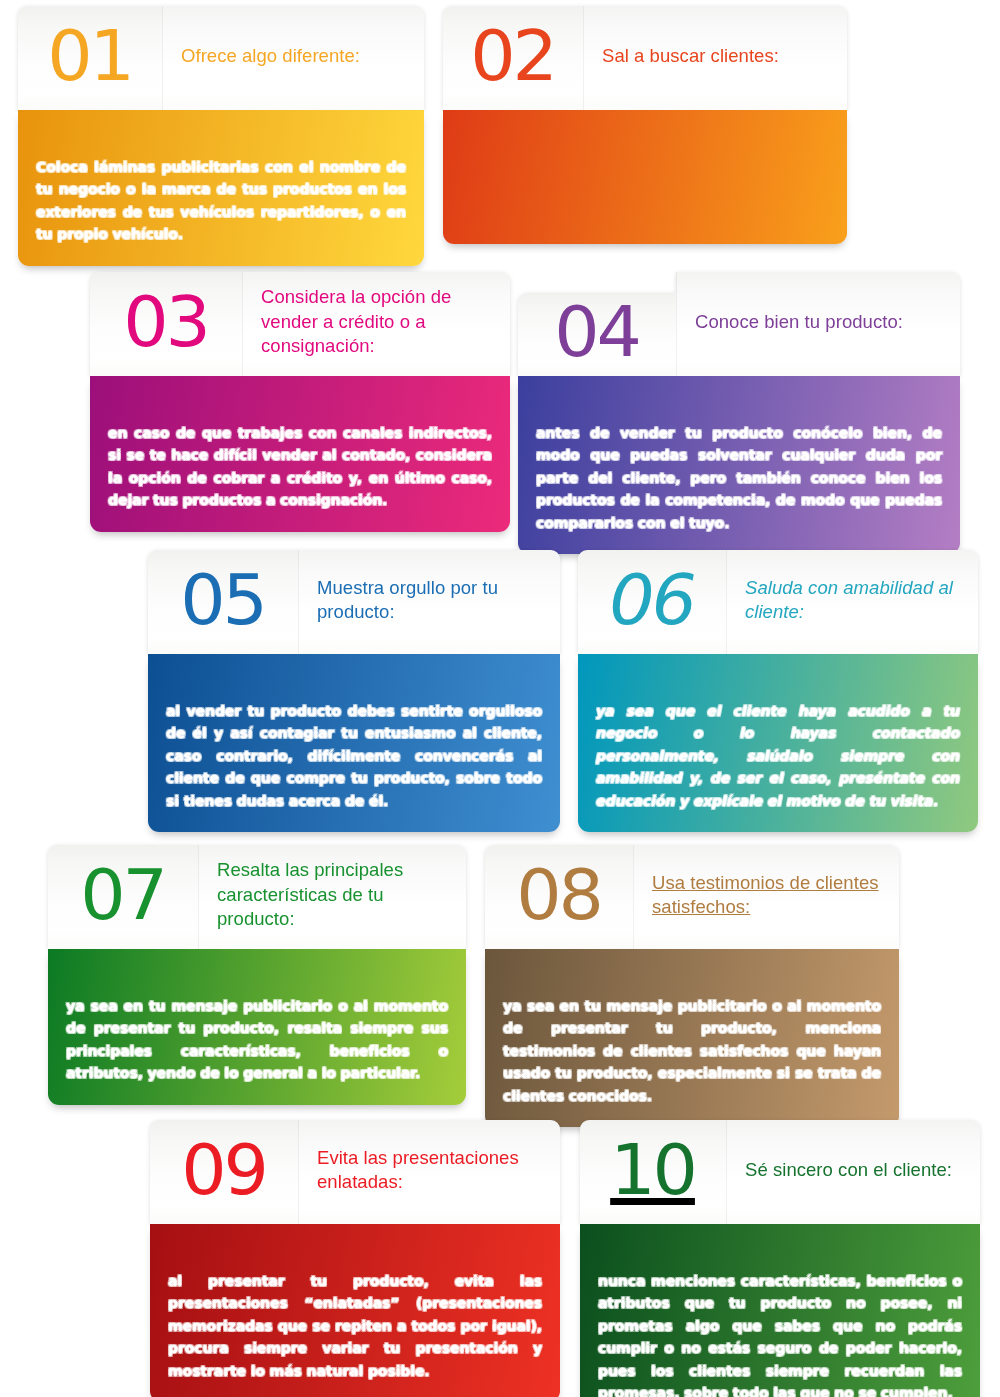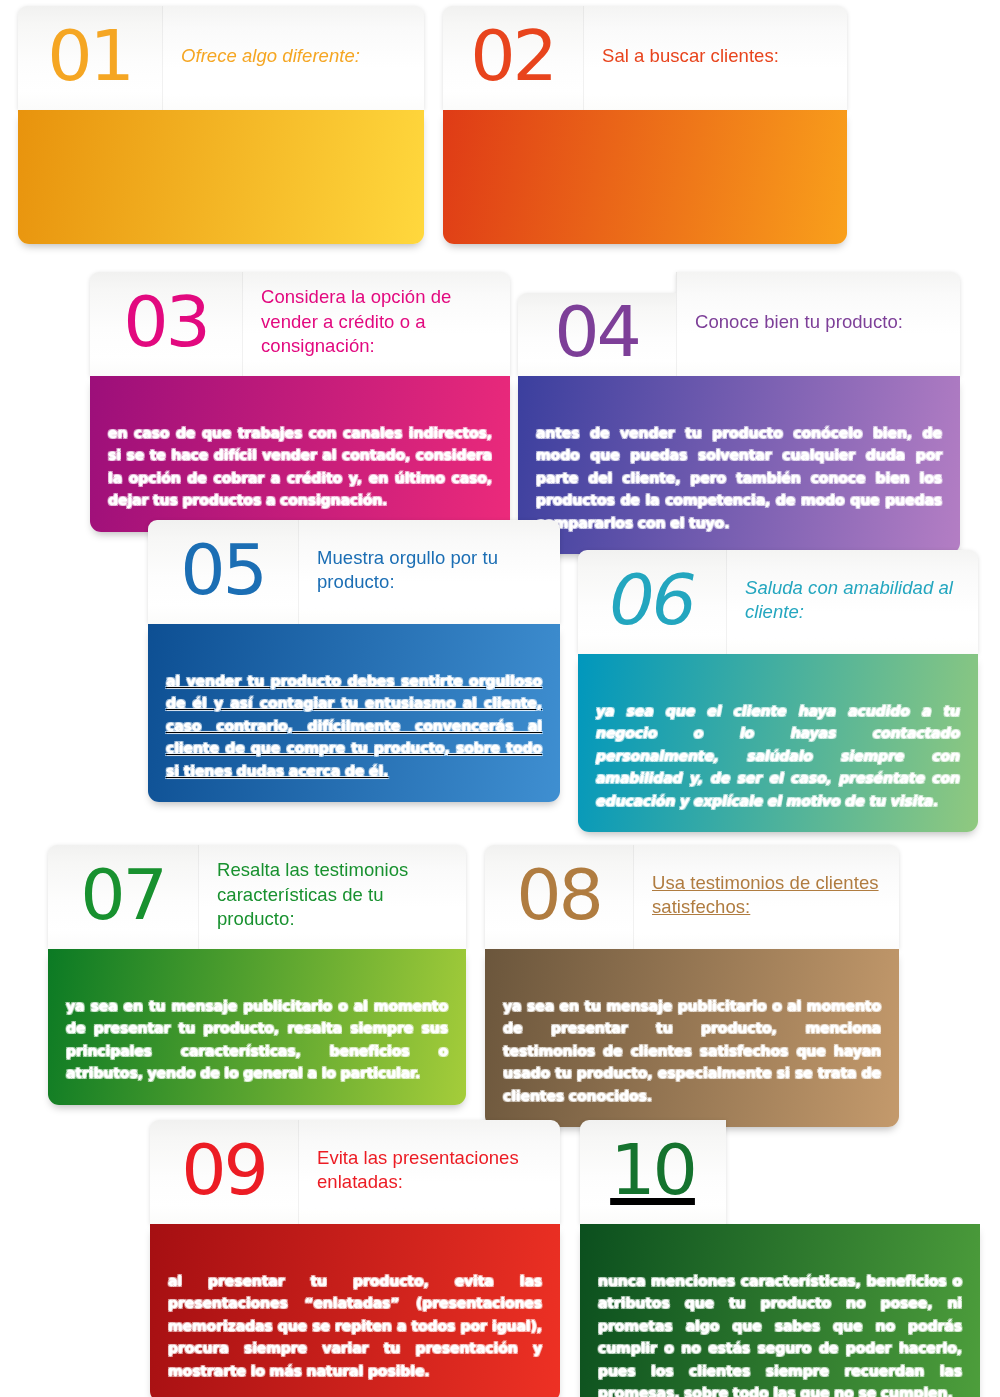--- a/index.html
+++ b/index.html
@@ -127,25 +127,26 @@
 </head>
 <body>
 
 <div id="stage">
     <div class="card" style="left: 18px; top: 6px; width: 406px;">
       <div class="card-header">
         <div class="hdr-left" style="width: 144px;">
           <div class="num" style="color: rgb(245, 166, 35);">01</div>
         </div>
         <div class="hdr-right">
-          <div class="title" style="color: rgb(245, 166, 35); font-style: italic;">Ofrece algo diferente:</div>
+          <div class="title" style="color: rgb(245, 166, 35);">Ofrece algo diferente:</div>
         </div>
         <div class="tail" style="left: 88px;"></div>
       </div>
       <div class="card-body" style="min-height: 134px; background: linear-gradient(100deg, rgb(232, 147, 13) 0%, rgb(255, 216, 61) 100%);">
+        <p class="body-text">Coloca láminas publicitarias con el nombre de tu negocio o la marca de tus productos en los exteriores de tus vehículos repartidores, o en tu propio vehículo.</p>
         <div class="ground" style="left: 8px; right: 8px; bottom: -9px;"></div>
       </div>
     </div>
     <div class="card" style="left: 443px; top: 6px; width: 404px;">
       <div class="card-header">
         <div class="hdr-left" style="width: 140px;">
           <div class="num" style="color: rgb(232, 68, 29);">02</div>
         </div>
         <div class="hdr-right">
           <div class="title" style="color: rgb(232, 68, 29);">Sal a buscar clientes:</div>
@@ -179,31 +180,31 @@
         <div class="hdr-right">
           <div class="title" style="color: rgb(125, 63, 152);">Conoce bien tu producto:</div>
         </div>
         <div class="tail" style="left: 98px;"></div>
       </div>
       <div class="card-body" style="min-height: 134px; background: linear-gradient(100deg, rgb(59, 63, 158) 0%, rgb(180, 126, 196) 100%);">
         <p class="body-text">antes de vender tu producto conócelo bien, de modo que puedas solventar cualquier duda por parte del cliente, pero también conoce bien los productos de la competencia, de modo que puedas compararlos con el tuyo.</p>
         <div class="ground" style="left: 8px; right: 8px; bottom: -9px;"></div>
       </div>
     </div>
-    <div class="card" style="left: 148px; top: 520px; width: 412px;">
+    <div class="card" style="left: 148px; top: 550px; width: 412px;">
       <div class="card-header">
         <div class="hdr-left" style="width: 150px;">
           <div class="num" style="color: rgb(27, 110, 180);">05</div>
         </div>
         <div class="hdr-right">
           <div class="title" style="color: rgb(27, 110, 180);">Muestra orgullo por tu producto:</div>
         </div>
         <div class="tail" style="left: 92px;"></div>
       </div>
-      <div class="card-body" style="min-height: 134px; background: linear-gradient(100deg, rgb(13, 79, 147) 0%, rgb(63, 143, 209) 100%); text-decoration: underline;">
+      <div class="card-body" style="min-height: 134px; background: linear-gradient(100deg, rgb(13, 79, 147) 0%, rgb(63, 143, 209) 100%);">
         <p class="body-text">al vender tu producto debes sentirte orgulloso de él y así contagiar tu entusiasmo al cliente, caso contrario, difícilmente convencerás al cliente de que compre tu producto, sobre todo si tienes dudas acerca de él.</p>
         <div class="ground" style="left: 8px; right: 8px; bottom: -9px;"></div>
       </div>
     </div>
     <div class="card" style="left: 578px; top: 550px; width: 400px; font-style: italic;">
       <div class="card-header">
         <div class="hdr-left" style="width: 148px;">
           <div class="num" style="color: rgb(35, 166, 191);">06</div>
         </div>
         <div class="hdr-right">
@@ -215,21 +216,21 @@
         <p class="body-text">ya sea que el cliente haya acudido a tu negocio o lo hayas contactado personalmente, salúdalo siempre con amabilidad y, de ser el caso, preséntate con educación y explícale el motivo de tu visita.</p>
         <div class="ground" style="left: 8px; right: 8px; bottom: -9px;"></div>
       </div>
     </div>
     <div class="card" style="left: 48px; top: 845px; width: 418px;">
       <div class="card-header">
         <div class="hdr-left" style="width: 150px;">
           <div class="num" style="color: rgb(24, 145, 47);">07</div>
         </div>
         <div class="hdr-right">
-          <div class="title" style="color: rgb(24, 145, 47);">Resalta las testimonios características de tu producto:</div>
+          <div class="title" style="color: rgb(24, 145, 47);">Resalta las principales características de tu producto:</div>
         </div>
         <div class="tail" style="left: 92px;"></div>
       </div>
       <div class="card-body" style="min-height: 134px; background: linear-gradient(100deg, rgb(11, 122, 36) 0%, rgb(165, 205, 58) 100%);">
         <p class="body-text">ya sea en tu mensaje publicitario o al momento de presentar tu producto, resalta siempre sus principales características, beneficios o atributos, yendo de lo general a lo particular.</p>
         <div class="ground" style="left: 8px; right: 8px; bottom: -9px;"></div>
       </div>
     </div>
     <div class="card" style="left: 485px; top: 845px; width: 414px;">
       <div class="card-header">
@@ -258,19 +259,22 @@
       </div>
       <div class="card-body" style="min-height: 134px; background: linear-gradient(100deg, rgb(165, 15, 18) 0%, rgb(238, 49, 36) 100%);">
         <p class="body-text">al presentar tu producto, evita las presentaciones “enlatadas” (presentaciones memorizadas que se repiten a todos por igual), procura siempre variar tu presentación y mostrarte lo más natural posible.</p>
       </div>
     </div>
     <div class="card" style="left: 580px; top: 1120px; width: 400px;">
       <div class="card-header">
         <div class="hdr-left" style="width: 146px; text-decoration: underline;">
           <div class="num" style="color: rgb(21, 115, 46);">10</div>
         </div>
+        <div class="hdr-right">
+          <div class="title" style="color: rgb(21, 115, 46);">Sé sincero con el cliente:</div>
+        </div>
         <div class="tail" style="left: 88px;"></div>
       </div>
       <div class="card-body" style="min-height: 158px; background: linear-gradient(100deg, rgb(11, 79, 30) 0%, rgb(78, 159, 60) 100%);">
         <p class="body-text">nunca menciones características, beneficios o atributos que tu producto no posee, ni prometas algo que sabes que no podrás cumplir o no estás seguro de poder hacerlo, pues los clientes siempre recuerdan las promesas, sobre todo las que no se cumplen.</p>
       </div>
     </div>
   </div>
 
 </body></html>

